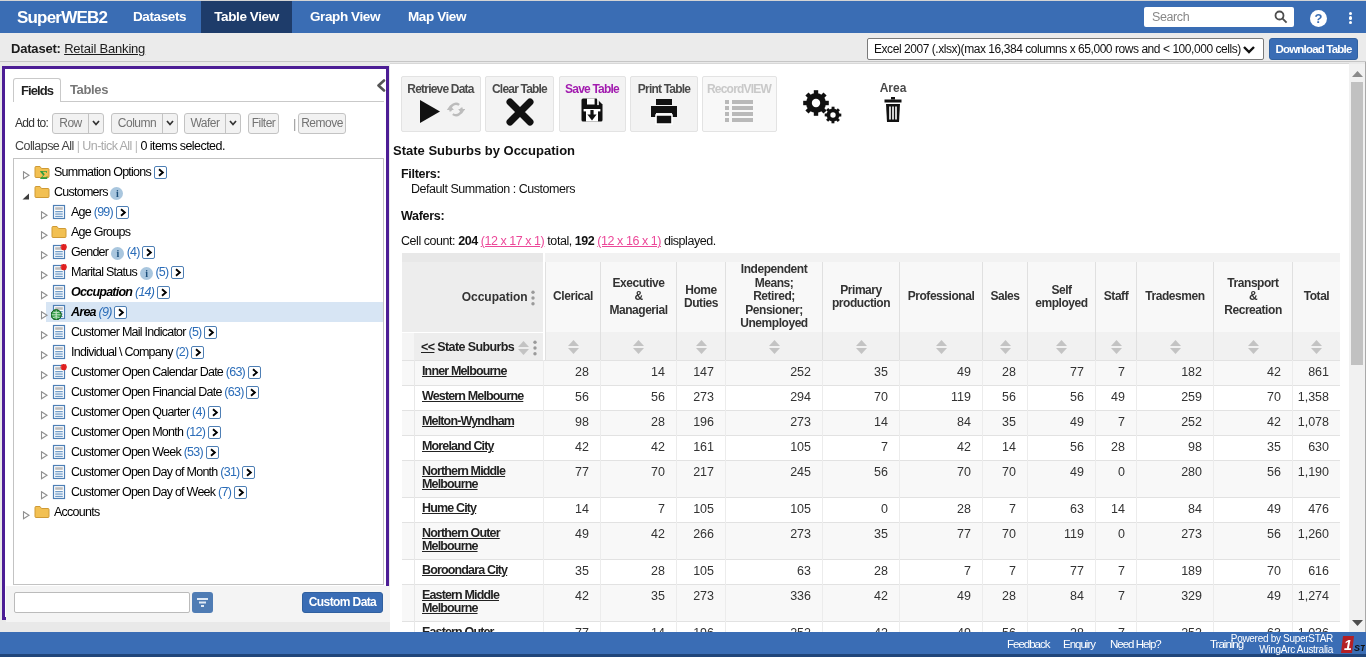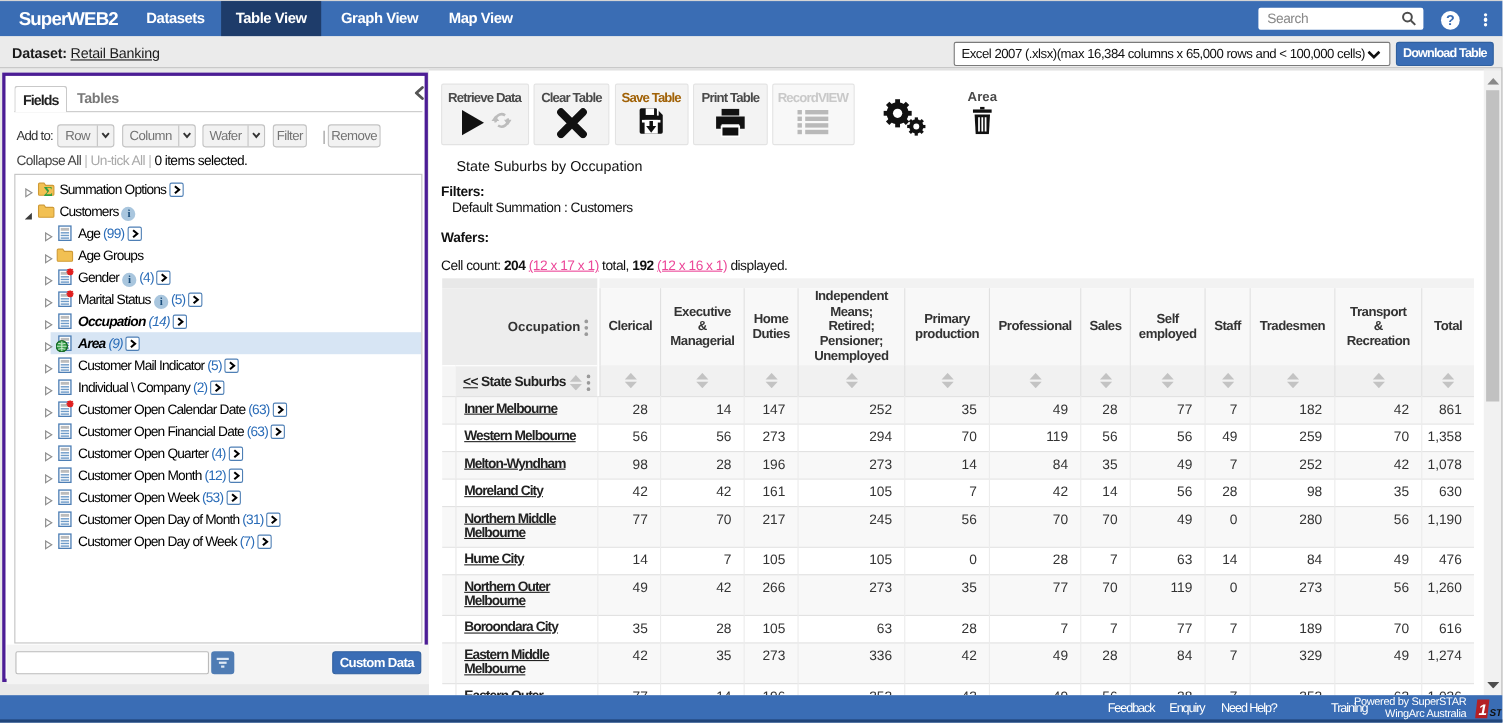--- a/index.html
+++ b/index.html
@@ -44,21 +44,21 @@
 .cnt { color:#2a6cb8; }
 #bottomstrip { left:1px; top:517px; width:385px; height:36px; background:#f4f4f4; }
 #filterinput { left:9px; top:523px; width:176px; height:21px; background:#fff; border:1px solid #bbb; border-radius:2px; }
 #filterbtn { left:187px; top:523px; width:21px; height:21px; background:#4f7cb4; border-radius:3px; }
 #customdata { left:297px; top:523px; width:81px; height:21px; background:#3a6db5; border:1px solid #30609f; border-radius:3px; color:#fff; font-size:12px; font-weight:bold; text-align:center; line-height:19px; letter-spacing:-0.6px; }
 
 
 #main { left:390px; top:63px; width:959px; height:569px; background:#fff; overflow:hidden; border-top:1px solid #d8d8d8; }
 .tbbox { position:absolute; top:12px; height:56px; background:#f3f3f3; border:1px solid #e3e3e3; border-radius:2px; text-align:center; }
 .tbbox .lbl { font-size:12px; font-weight:bold; color:#4a4a4a; margin-top:5px; letter-spacing:-0.8px; }
-#title { left:25px; top:79px; font-size:13px; font-weight:normal; color:#111; letter-spacing:0px; }
+#title { left:3px; top:79px; font-size:13px; font-weight:bold; color:#111; letter-spacing:0px; }
 .mlabel { font-size:12.5px; font-weight:bold; color:#111; letter-spacing:-0.3px; }
 .mtext { font-size:12.5px; color:#111; letter-spacing:-0.45px; }
 .glink { color:#ec4899; text-decoration:underline; }
 
 
 #dtable { left:12px; top:189px; width:938px; }
 .hcell { position:absolute; background:#f8f8f8; border-left:1px solid #e0e0e0; font-size:12px; font-weight:bold; color:#333; text-align:center; letter-spacing:-0.45px; }
 .scell { position:absolute; background:#f1f1f1; border-left:1px solid #e0e0e0; }
 .dcell { position:absolute; font-size:12.5px; color:#333; text-align:right; border-left:1px solid #ececec; }
 .rlabel { font-size:12.5px; font-weight:bold; color:#222; text-decoration:underline; letter-spacing:-0.85px; }
@@ -442,20 +442,33 @@
               <rect x="4.2" y="3.2" width="7.6" height="2.6" fill="#bcbcbc"></rect>
               <rect x="4.2" y="7" width="7.6" height="1.3" fill="#6f9cc9"></rect>
               <rect x="4.2" y="9.4" width="7.6" height="1.3" fill="#6f9cc9"></rect>
               <rect x="4.2" y="11.8" width="7.6" height="1.3" fill="#6f9cc9"></rect>
             </svg>
           </span>
           <span class="txt" style="left:57px;">Customer Open Day of Week <span class="cnt">(7)</span> <span class="abox"><svg width="11" height="11">
                 <path d="M4,2.3 L7.8,5.5 L4,8.7" fill="none" stroke="#000" stroke-width="1.9"></path>
               </svg></span></span>
         </div>
+<div class="trow" style="top:343px;">
+          <span style="left:8px;position:absolute;top:5px;">
+            <svg width="9" height="9" style="position:absolute;top:4px;" class="exp">
+              <polygon points="1.5,0.8 7,4.3 1.5,7.8" fill="none" stroke="#8f8f8f" stroke-width="1.1"></polygon>
+            </svg>
+          </span>
+          <span style="left:20px;position:absolute;">
+            <svg width="16" height="16" style="position:absolute;top:2px;" class="ticon">
+              <path d="M1,3.5 L1,12.5 Q1,13.5 2,13.5 L14,13.5 Q15,13.5 15,12.5 L15,5.5 Q15,4.5 14,4.5 L7.5,4.5 L6,2.5 L2,2.5 Q1,2.5 1,3.5 Z" fill="#f2c052" stroke="#cf9a35" stroke-width="1"></path>
+            </svg>
+          </span>
+          <span class="txt" style="left:40px;">Accounts</span>
+        </div>
       </div>
     <div id="bottomstrip" class="rel"></div>
     <div id="filterinput" class="rel"></div>
     <div id="filterbtn" class="rel"><svg width="21" height="21">
           <rect x="5" y="6" width="11" height="2" fill="#dfe9f5"></rect>
           <rect x="7" y="9.5" width="7" height="2" fill="#dfe9f5"></rect>
           <rect x="9" y="13" width="3" height="2" fill="#dfe9f5"></rect>
         </svg></div>
     <div id="customdata" class="rel">Custom Data</div>
   </div>
@@ -466,21 +479,21 @@
           <g transform="translate(39,11.5)">
             <path d="M -5.3,1.8 A 5.6,5.6 0 0 1 3.2,-4.6" stroke="#bcbcbc" stroke-width="2.3" fill="none"></path>
             <path d="M 5.3,-1.8 A 5.6,5.6 0 0 1 -3.2,4.6" stroke="#bcbcbc" stroke-width="2.3" fill="none"></path>
             <polygon points="-9.2,0.6 -2.2,0.6 -5.7,-4.4" fill="#bcbcbc"></polygon>
             <polygon points="2.2,-0.6 9.2,-0.6 5.7,4.4" fill="#bcbcbc"></polygon>
           </g>
         </svg></div>
 <div class="tbbox" style="left:95.0px;width:69px;background:#f3f3f3;"><div class="lbl" style="color:#4a4a4a;">Clear Table</div><svg width="28" height="28" style="margin-top:2px;">
           <path d="M4,4 L24,24 M24,4 L4,24" stroke="#111" stroke-width="7" stroke-linecap="round"></path>
         </svg></div>
-<div class="tbbox" style="left:168.5px;width:67px;background:#f3f3f3;"><div class="lbl" style="color:#a16207;">Save Table</div><svg width="24" height="26" style="margin-top:1px;">
+<div class="tbbox" style="left:168.5px;width:67px;background:#f3f3f3;"><div class="lbl" style="color:#a21caf;">Save Table</div><svg width="24" height="26" style="margin-top:1px;">
           <path d="M1.5,3 Q1.5,1.5 3,1.5 L16.5,1.5 L22.5,7.5 L22.5,23 Q22.5,24.5 21,24.5 L3,24.5 Q1.5,24.5 1.5,23 Z" fill="#111"></path>
           <rect x="7" y="1.5" width="7.6" height="6" fill="#fff"></rect>
           <rect x="17.2" y="1.5" width="1.6" height="6.6" fill="#fff"></rect>
           <rect x="3.6" y="12" width="16.8" height="2.4" fill="#fff"></rect>
           <rect x="6" y="12" width="12" height="12.5" fill="#fff"></rect>
           <rect x="10.4" y="13" width="3.2" height="5.2" fill="#111"></rect>
           <polygon points="7.4,17.6 16.6,17.6 12,23.6" fill="#111"></polygon>
         </svg></div>
 <div class="tbbox" style="left:240.0px;width:68px;background:#f3f3f3;"><div class="lbl" style="color:#4a4a4a;">Print Table</div><svg width="30" height="28" style="margin-top:2px;">
           <rect x="7" y="1" width="16" height="6" fill="#111"></rect>

